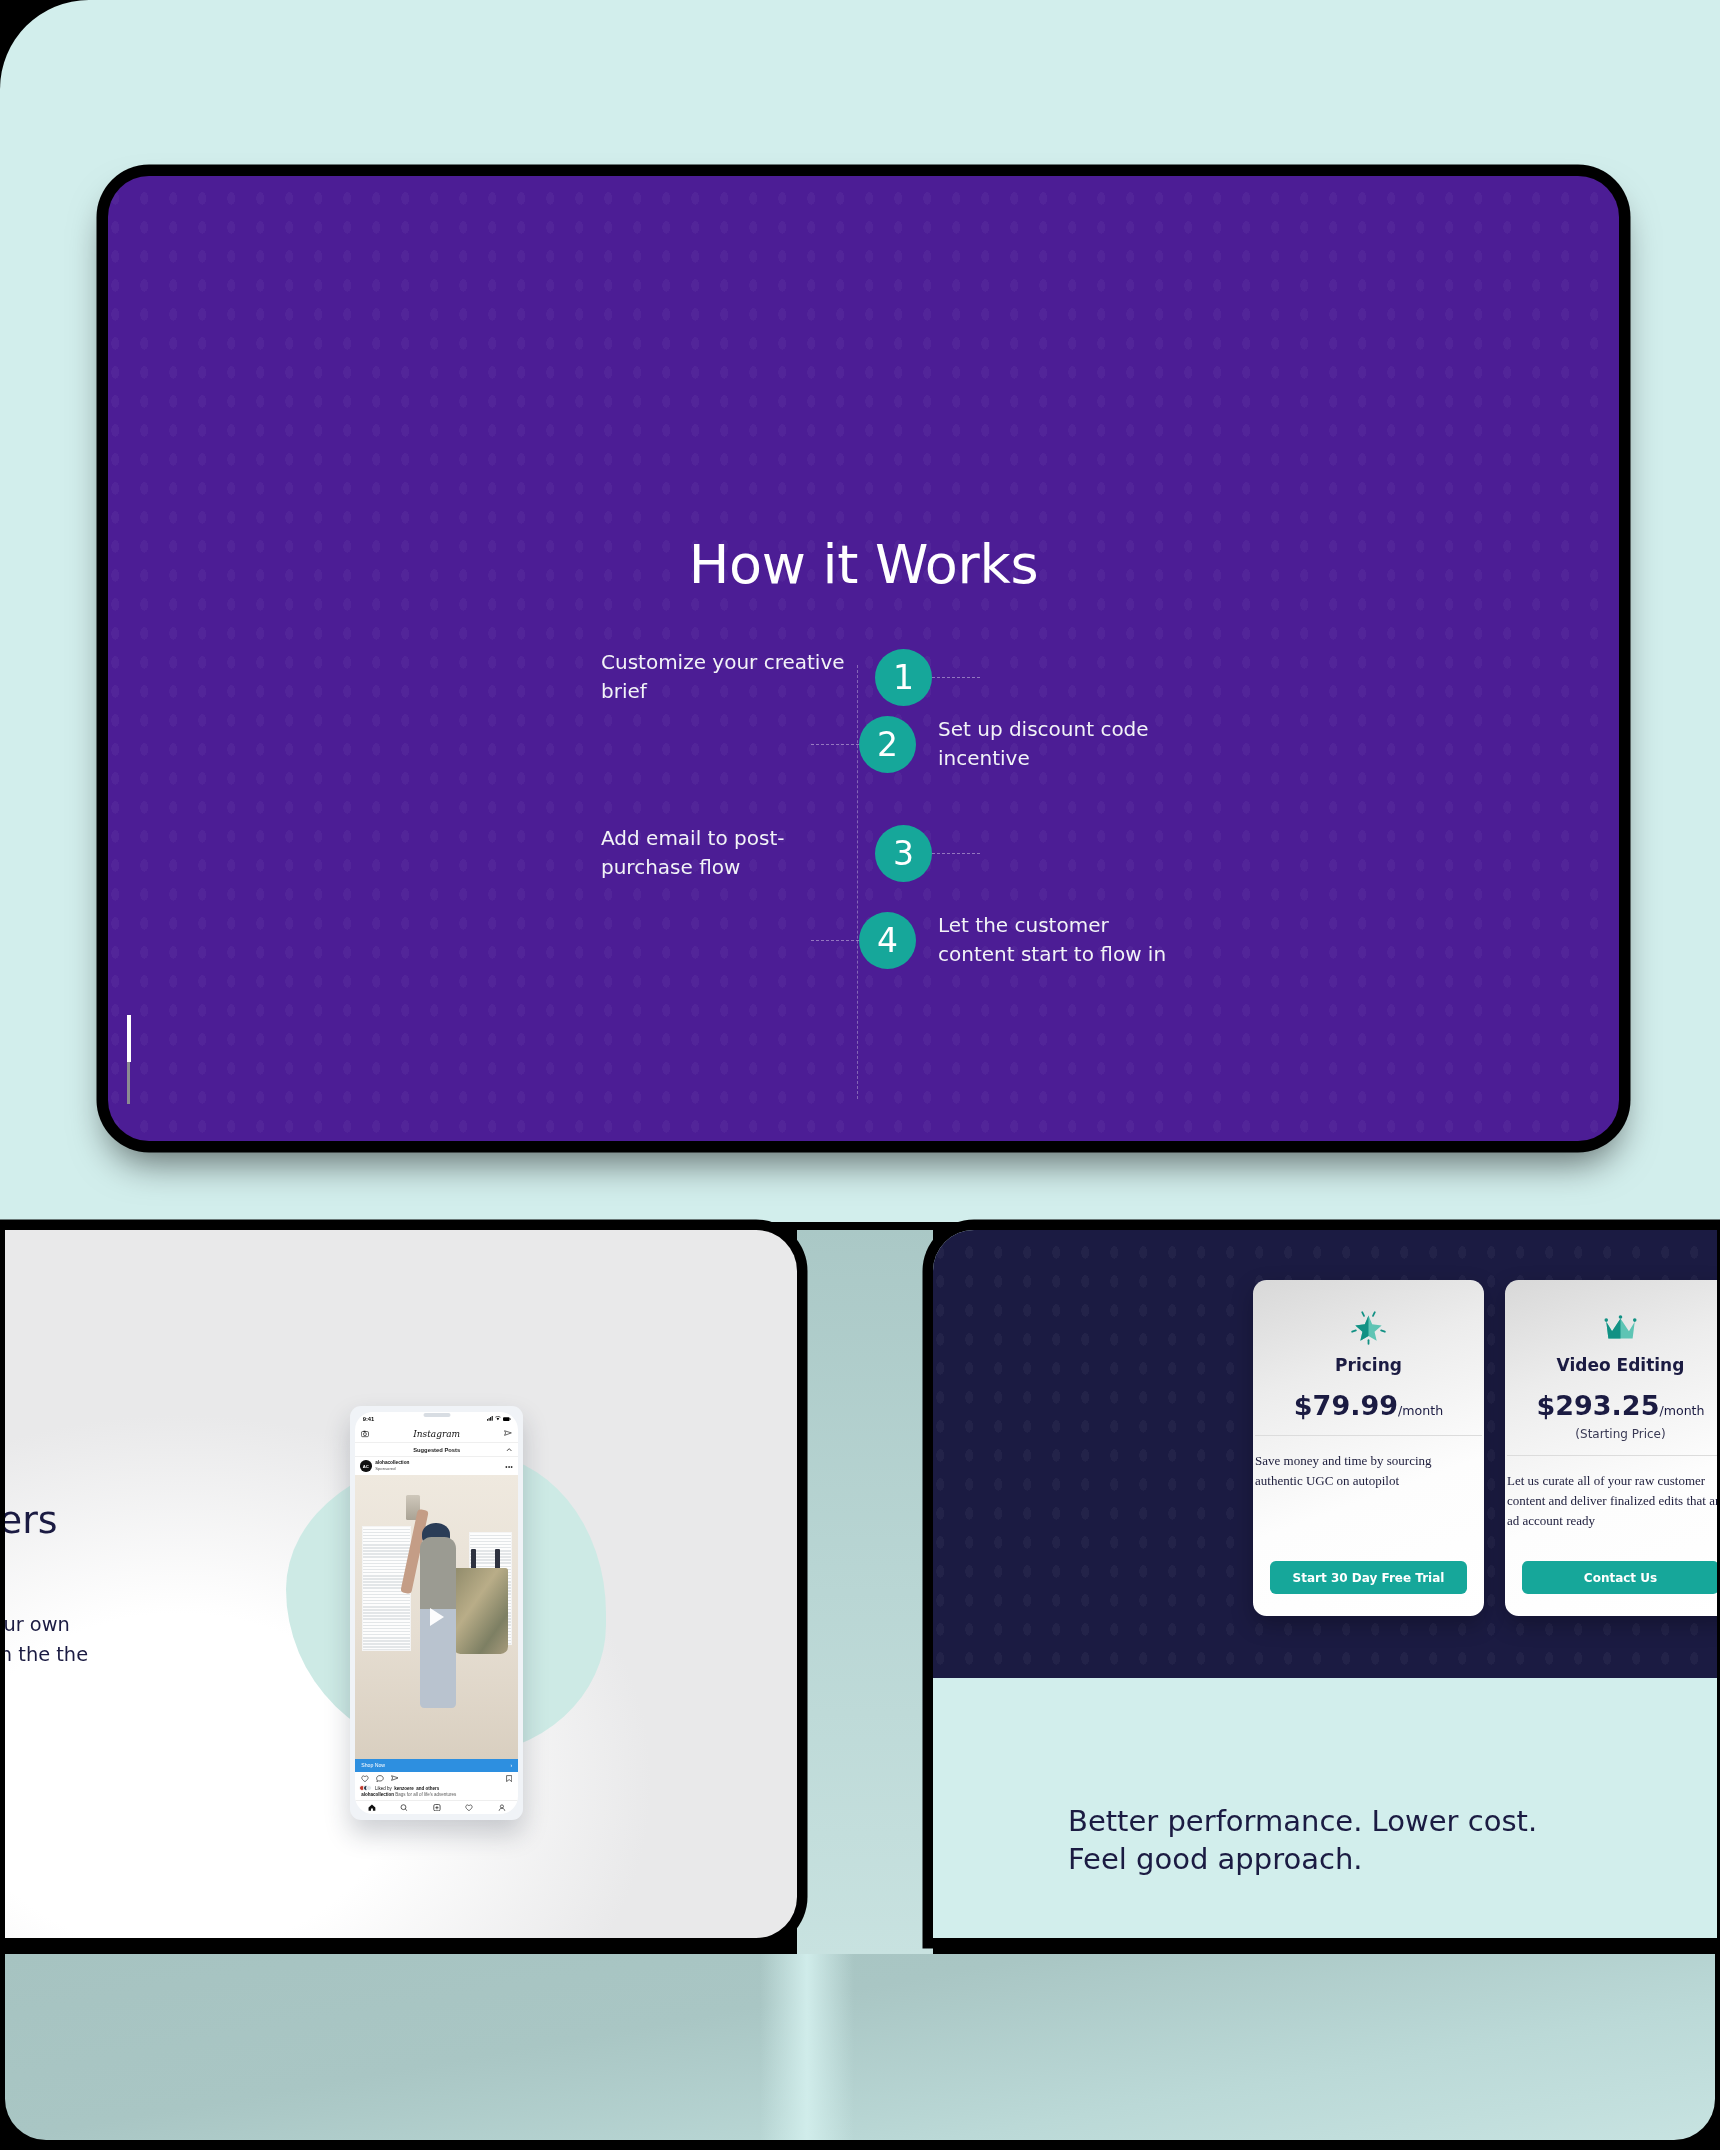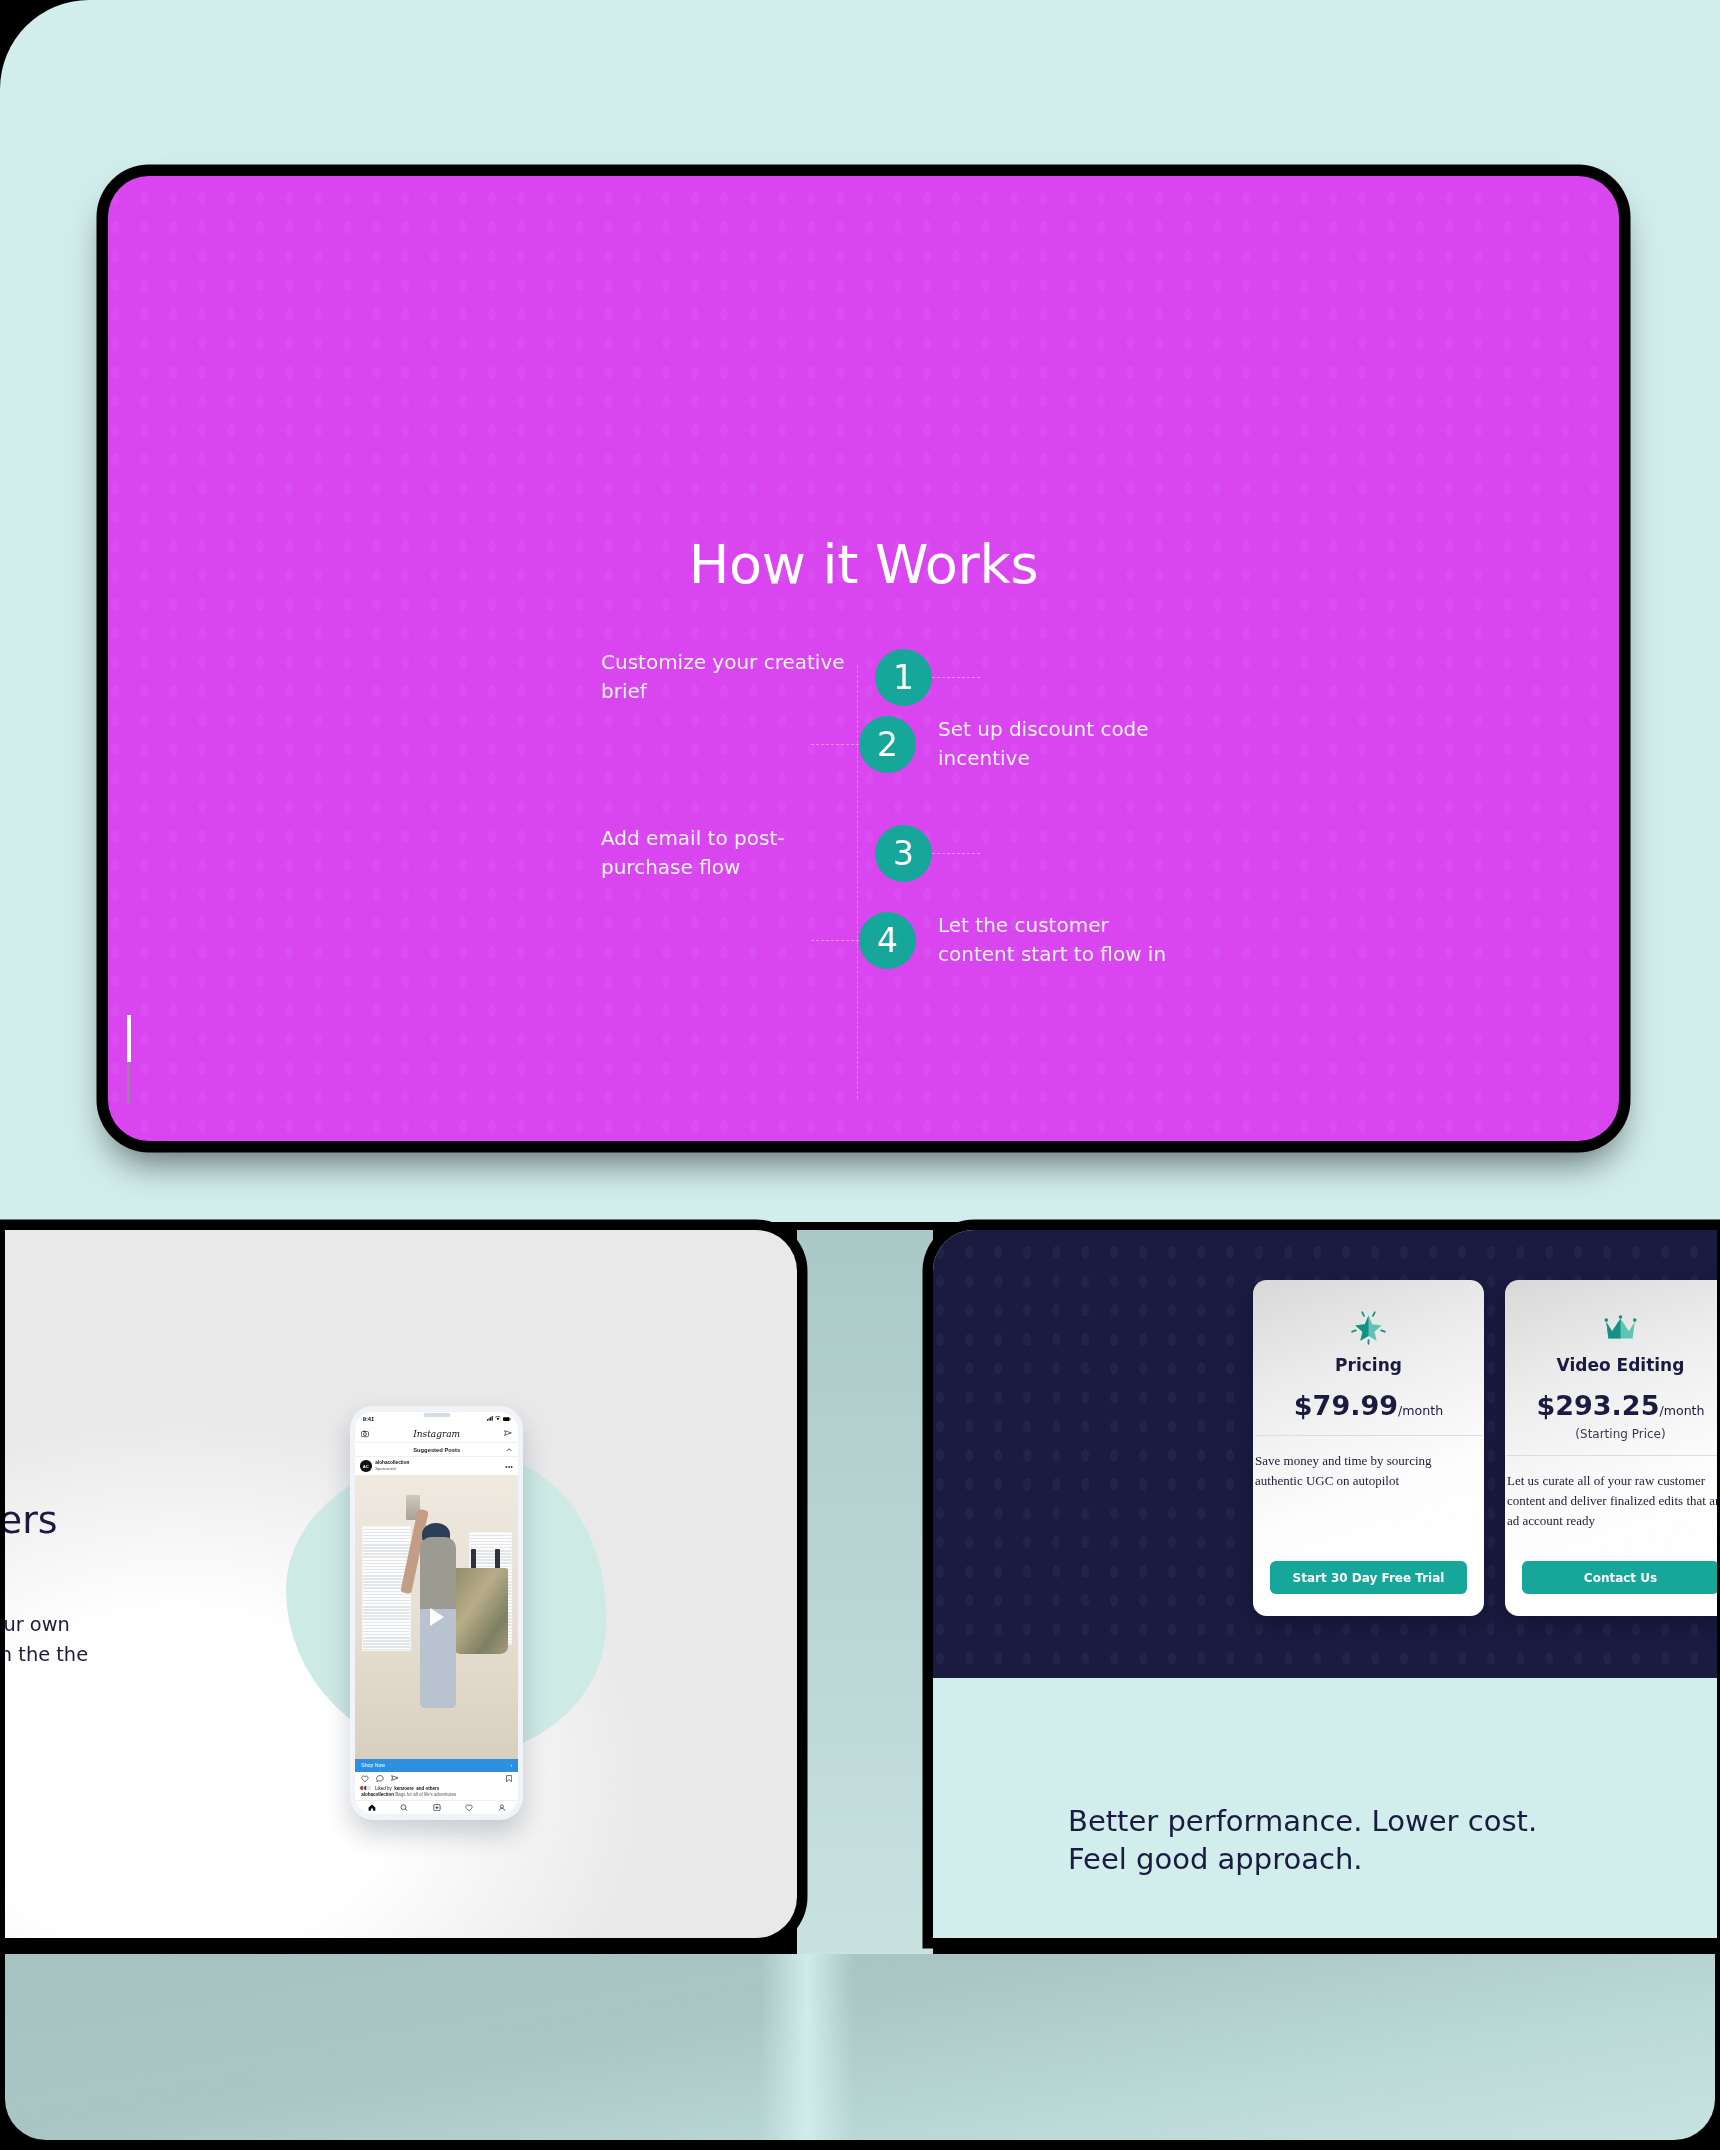--- a/index.html
+++ b/index.html
@@ -7,21 +7,21 @@
               font-family:"Liberation Sans", sans-serif; }
 
   
   #top-panel{
     position:absolute; left:0; top:0; width:1721px; height:1222px;
     background:#d2eeec; border-radius:89px 0 0 0;
   }
   
   #howitworks-card{
     position:absolute; left:108px; top:176px; width:1511px; height:965px;
-    background:#d946ef; border-radius:41px;
+    background:#4c1d95; border-radius:41px;
     box-shadow:0 0 0 11.5px #000, 0 21px 37px rgba(0,0,0,.55);
     overflow:hidden;
   }
   .dotgrid{
     position:absolute; inset:0;
     background-image:
       radial-gradient(ellipse 6.8px 10.5px at 7.3px 9.4px, rgba(255,255,255,.035) 58%, transparent 60%);
     background-size:29px 29px;
     background-position:0 100px;
   }
@@ -269,21 +269,21 @@
 <div id="bottom-left-card">
   <div id="blob" style="left:281px; top:223px;"></div>
 
   <div id="headline-block">
     <div id="headline">Buyers
 rs</div>
     <div id="subcopy">e with our own
 re it with the the</div>
   </div>
 
-  <div id="phone" style="left:345px; top:176px;">
+  <div id="phone" style="left:345px; top:176px;border-radius:11px;">
     <div class="screen">
 
       <div class="statusbar">
         <span>9:41</span>
         <span class="notch"></span>
         <span class="sb-right">
           <svg width="6.8" height="4.7" viewBox="0 0 13 9">
             <rect x="0" y="6" width="2" height="3" fill="#000"></rect>
               <rect x="3" y="4" width="2" height="5" fill="#000"></rect>
             <rect x="6" y="2" width="2" height="7" fill="#000"></rect>

